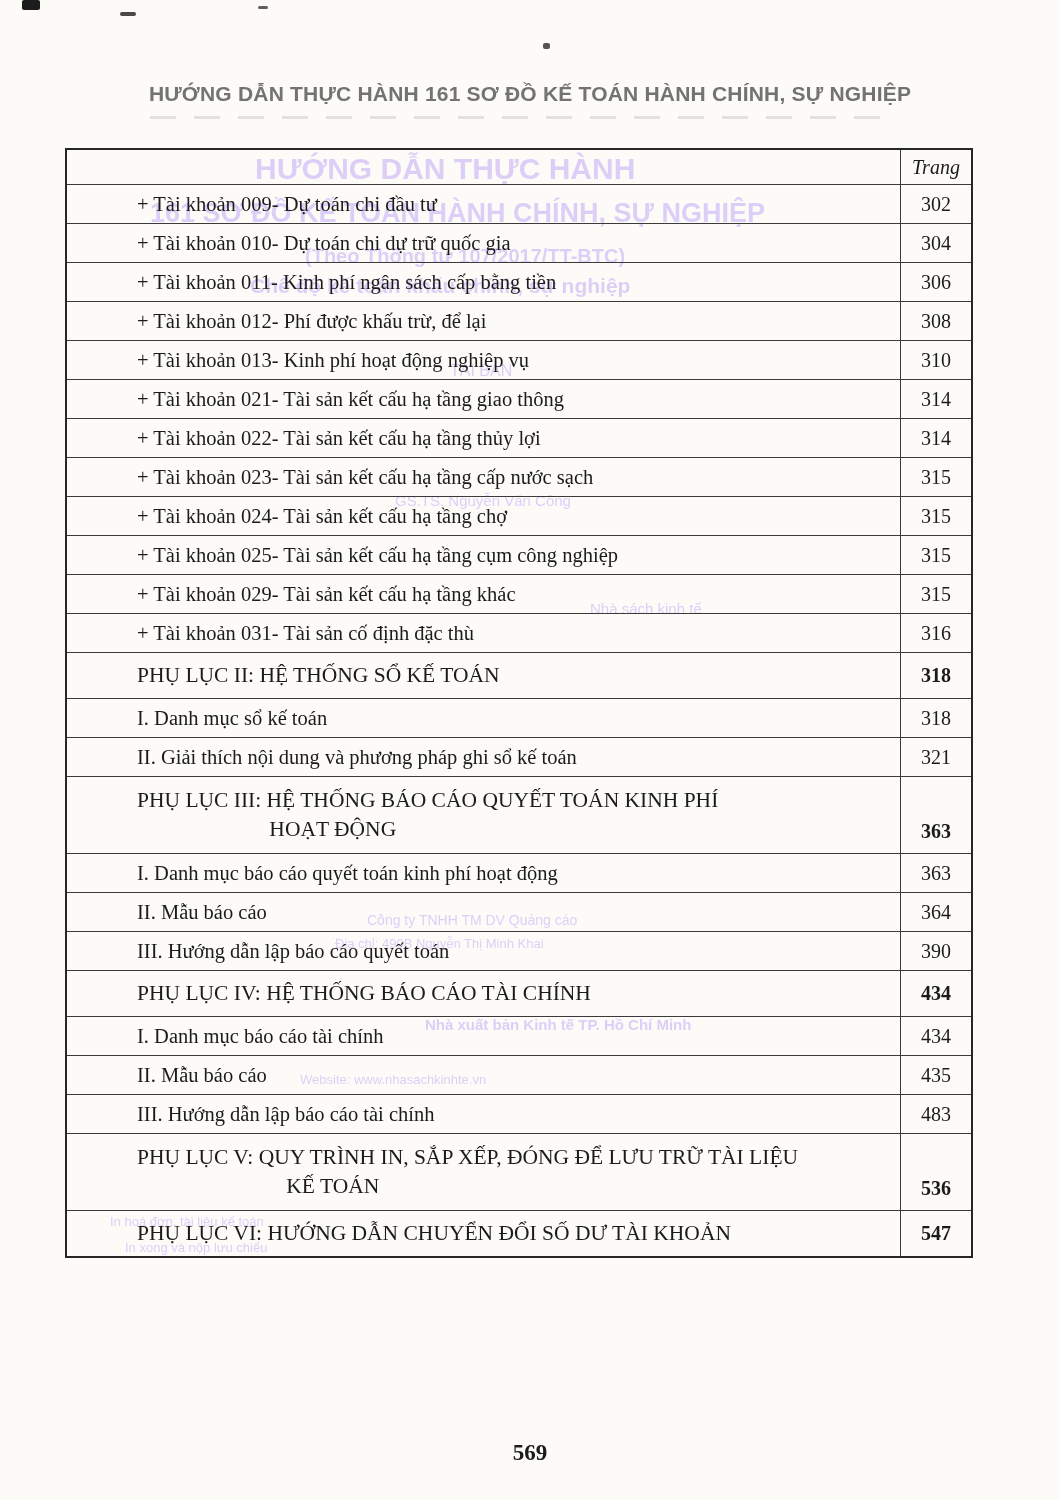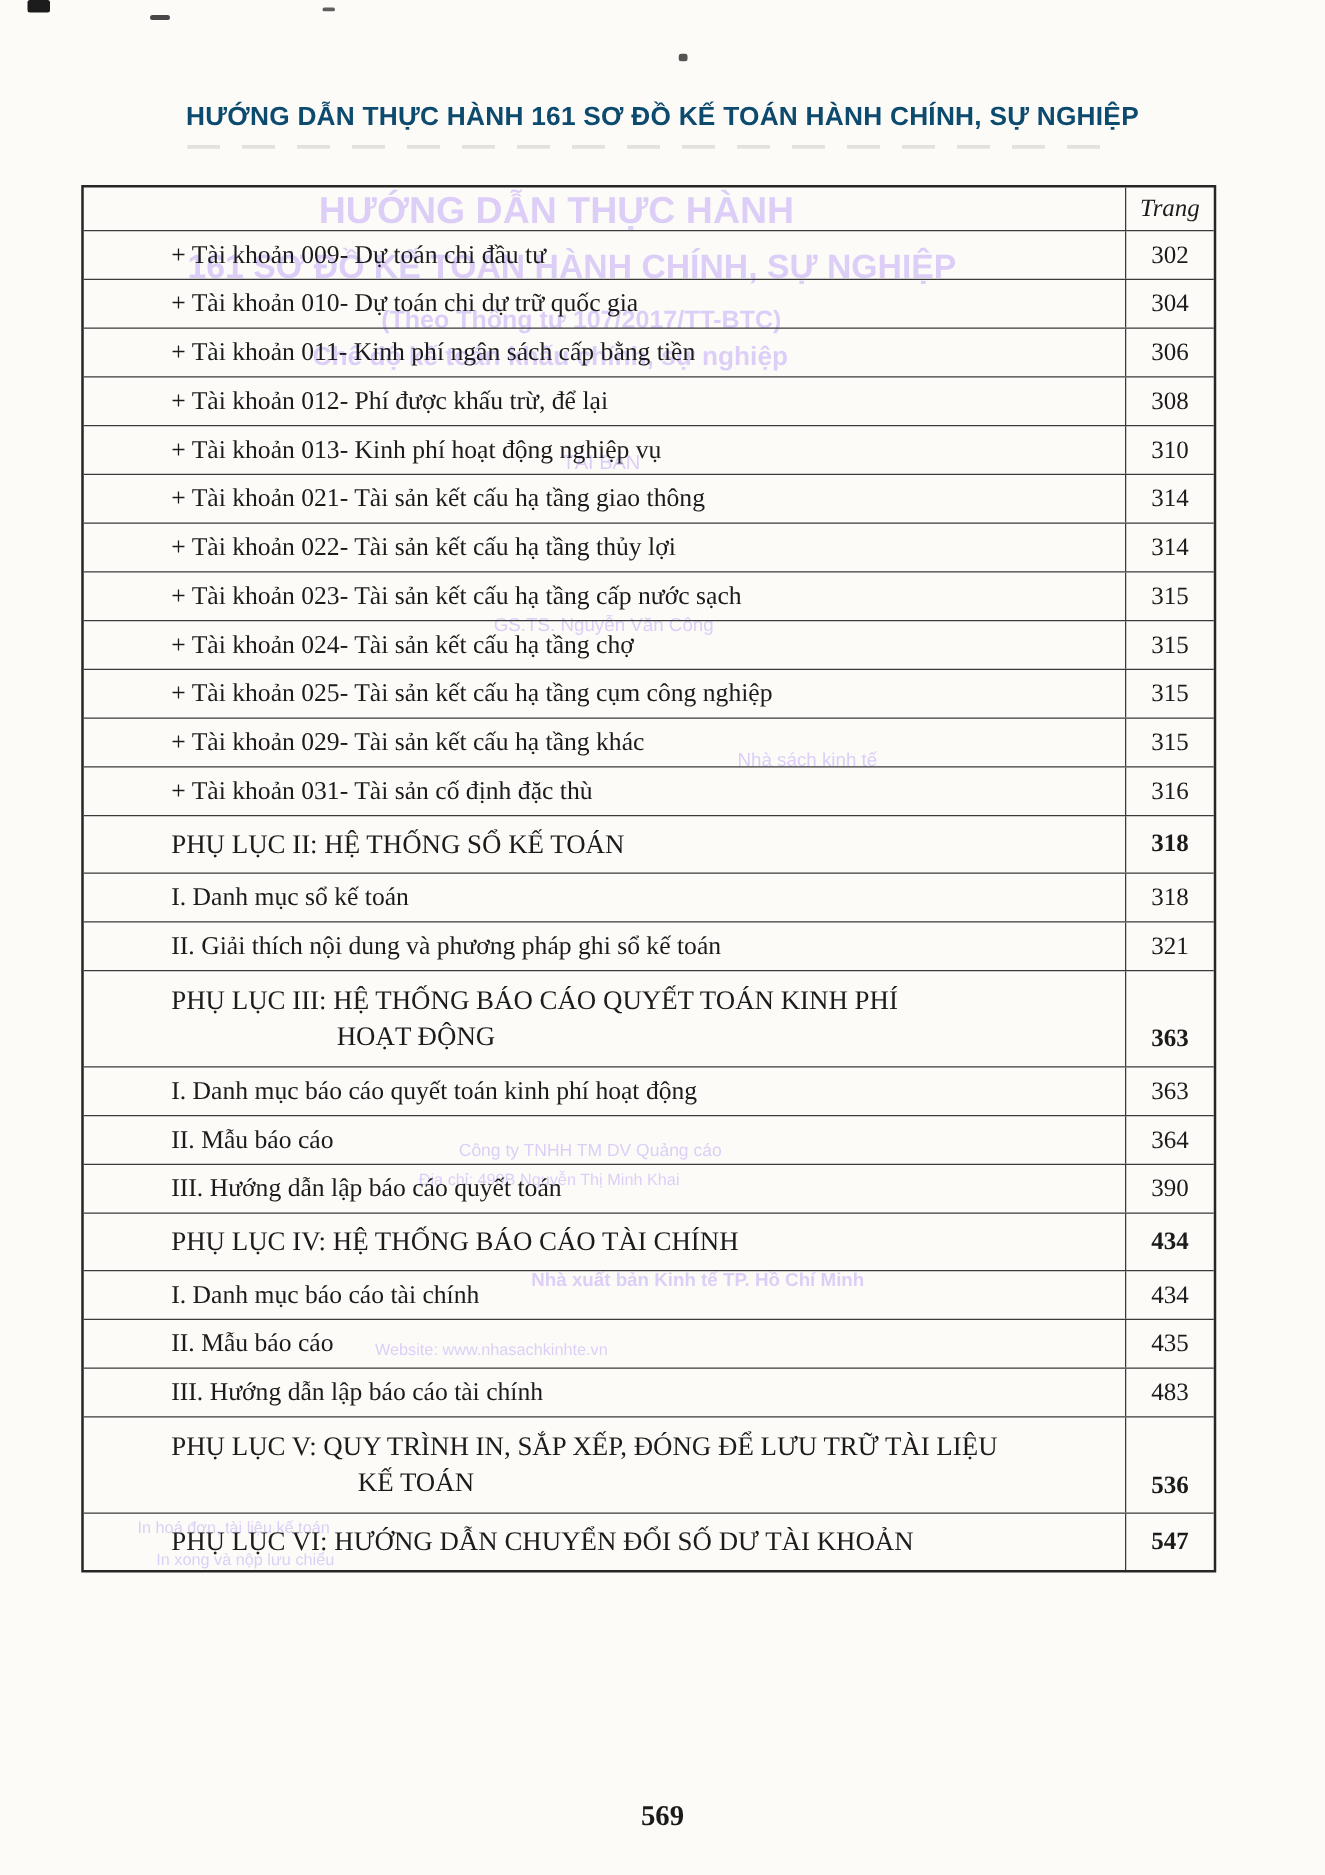--- a/index.html
+++ b/index.html
@@ -15,21 +15,21 @@
   }
 
   
   .doc-title{
     position:absolute;top:82px;left:0;right:0;
     text-align:center;
     font-family:"Liberation Sans", sans-serif;
     font-weight:bold;
     font-size:21px;
     letter-spacing:.2px;
-    color:#0c4a6e;
+    color:#737373;
   }
   .title-underline{
     position:absolute;top:116px;left:150px;width:745px;height:3px;
     background:repeating-linear-gradient(to right, rgba(0,0,0,.10) 0 26px, rgba(0,0,0,0) 26px 44px);
   }
 
   
   .bleed{position:absolute;inset:0;z-index:1;pointer-events:none;}
   .bleed .ghost{
     position:absolute;

